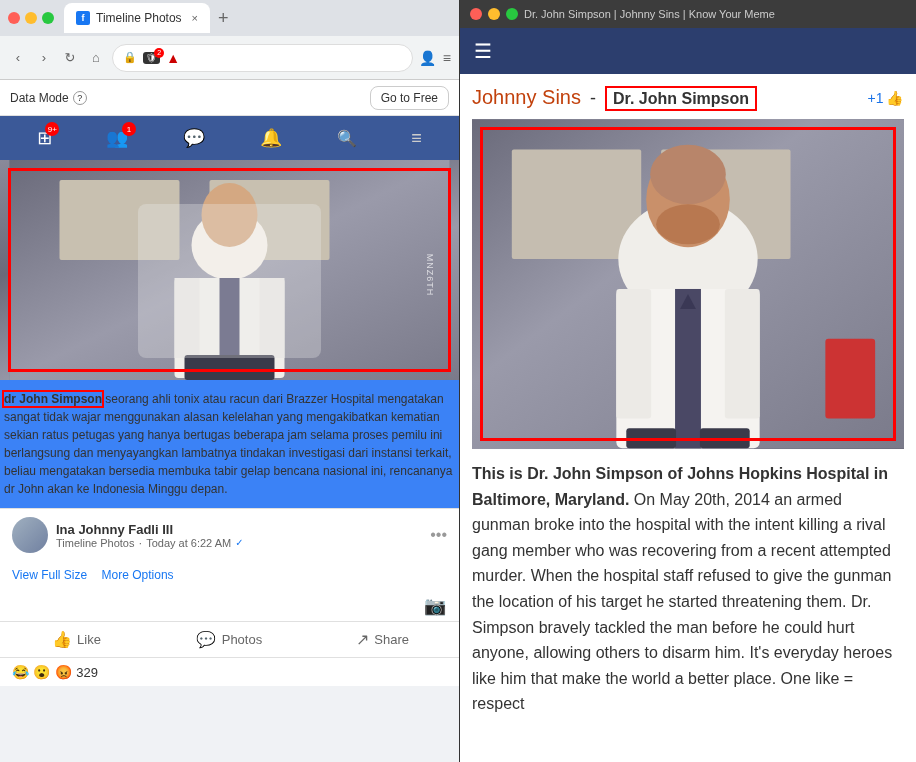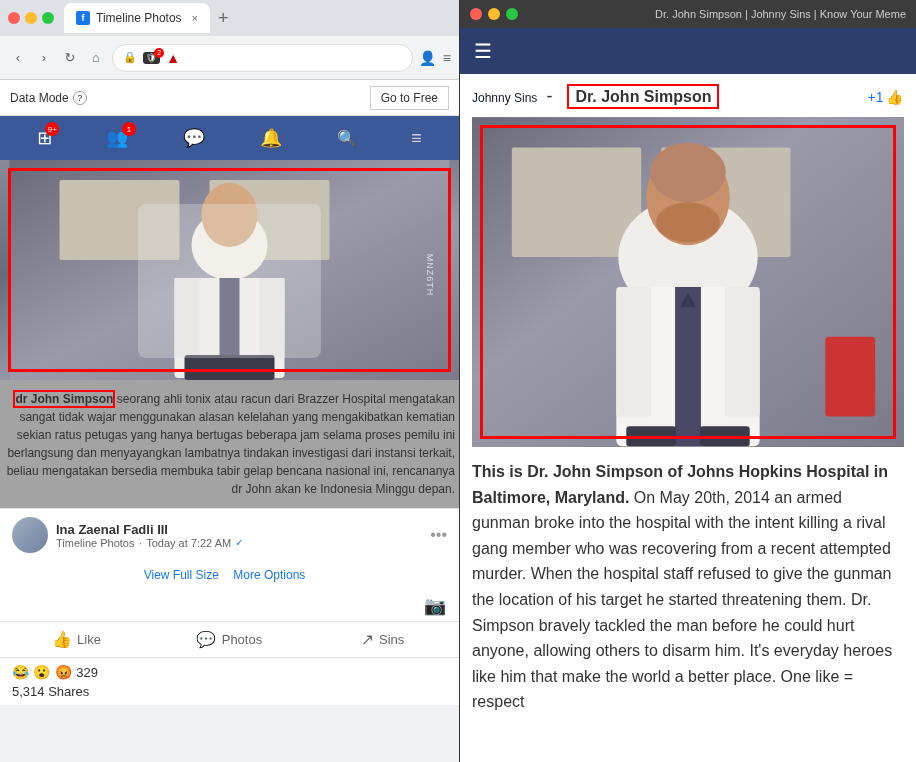--- a/index.html
+++ b/index.html
@@ -154,21 +154,21 @@
       font-size: 12px;
       color: #333;
       display: flex;
       align-items: center;
       gap: 4px;
     }
     .go-free-btn {
       margin-left: auto;
       background: #fff;
       border: 1px solid #ccc;
-      border-radius: 0;
+      border-radius: 8px;
       padding: 4px 10px;
       font-size: 12px;
       color: #333;
       cursor: pointer;
     }
 
     
     .fb-topnav {
       background: #3b5998;
       height: 44px;
@@ -244,22 +244,22 @@
       color: rgba(255,255,255,0.7);
       letter-spacing: 1px;
     }
 
     
     .post-text {
       padding: 10px 4px;
       font-size: 12px;
       color: #333;
       line-height: 1.5;
-      text-align: right;
-      background: #a3a3a3;
+      text-align: left;
+      background: #3b82f6;
     }
     .post-text .highlighted {
       outline: 2px solid red;
       font-weight: bold;
     }
     .post-hashtag {
       font-weight: bold;
       font-size: 13px;
       display: block;
       margin-top: 6px;
@@ -282,21 +282,20 @@
     }
     .author-info { flex: 1; }
     .author-name { font-size: 13px; font-weight: bold; color: #333; }
     .author-meta { font-size: 11px; color: #666; display: flex; align-items: center; gap: 4px; }
     .verified-icon { color: #1877f2; font-size: 10px; }
     .post-options { color: #999; }
 
     .post-links {
       padding: 4px 12px 8px;
       background: #fff;
-      text-align: center;
     }
     .post-links a {
       font-size: 12px;
       color: #1877f2;
       text-decoration: none;
       margin-right: 10px;
     }
 
     
     .post-actions {
@@ -360,21 +359,21 @@
     .mac-dot {
       width: 12px;
       height: 12px;
       border-radius: 50%;
     }
     .mac-dot-red { background: #ff5f57; }
     .mac-dot-yellow { background: #ffbd2e; }
     .mac-dot-green { background: #28c840; }
     .mac-title {
       flex: 1;
-      text-align: right;
+      text-align: left;
       color: #ccc;
       font-size: 11px;
     }
 
     
     .kym-header {
       background: #2c3e6e;
       height: 46px;
       display: flex;
       align-items: center;
@@ -402,32 +401,31 @@
 
     
     .kym-entry-title {
       font-size: 18px;
       margin-bottom: 10px;
       display: flex;
       align-items: center;
       justify-content: space-between;
     }
     .kym-title-link {
-      color: #0f172a;
+      color: #c2410c;
       text-decoration: none;
-      font-size: 12px;
+      font-size: 20px;
     }
     .kym-title-separator { color: #333; margin: 0 4px; }
     .kym-title-boxed {
       border: 2px solid red;
       padding: 2px 6px;
       color: #333;
       font-size: 16px;
       font-weight: bold;
-      margin-left: 6px;
     }
     .kym-plus-one {
       color: #1a73e8;
       font-size: 14px;
       display: flex;
       align-items: center;
       gap: 3px;
     }
 
     
@@ -585,25 +583,25 @@
       </div>
 
       <div class="post-text">
         <span class="highlighted">dr John Simpson</span>
         <span> seorang ahli tonix atau racun dari Brazzer Hospital mengatakan sangat tidak wajar menggunakan alasan kelelahan yang mengakibatkan kematian sekian ratus petugas yang hanya bertugas beberapa jam selama proses pemilu ini berlangsung dan menyayangkan lambatnya tindakan investigasi dari instansi terkait, beliau mengatakan bersedia membuka tabir gelap bencana nasional ini, rencananya dr John akan ke Indonesia Minggu depan.</span>
       </div>
 
       <div class="post-author">
         <div class="author-avatar"></div>
         <div class="author-info">
-          <div class="author-name">Ina Zaenal Fadli III</div>
+          <div class="author-name">Ina Johnny Fadli III</div>
           <div class="author-meta">
             <span>Timeline Photos</span>
             <span>·</span>
-            <span>Today at 7:22 AM</span>
+            <span>Today at 6:22 AM</span>
             <span class="verified-icon">✓</span>
           </div>
         </div>
         <span class="post-options">•••</span>
       </div>
 
       <div class="post-links">
         <a href="#">View Full Size</a>
         <a href="#">More Options</a>
       </div>
@@ -616,32 +614,31 @@
         <button class="post-action">
           <span class="post-action-icon">👍</span>
           <span>Like</span>
         </button>
         <button class="post-action">
           <span class="post-action-icon">💬</span>
           <span>Photos</span>
         </button>
         <button class="post-action">
           <span class="post-action-icon">↗</span>
-          <span>Sins</span>
+          <span>Share</span>
         </button>
       </div>
 
       <div class="post-reactions">
         <div class="reactions-row">
           <span class="reaction-emoji">😂</span>
           <span class="reaction-emoji">😮</span>
           <span class="reaction-emoji">😡</span>
           <span>329</span>
         </div>
-        <div class="shares-text">5,314 Shares</div>
       </div>
     </div>
   </div>
 </div>
 
 <div class="kym-panel">
 
   <div class="mac-titlebar">
     <div class="mac-dot mac-dot-red"></div>
     <div class="mac-dot mac-dot-yellow"></div>

